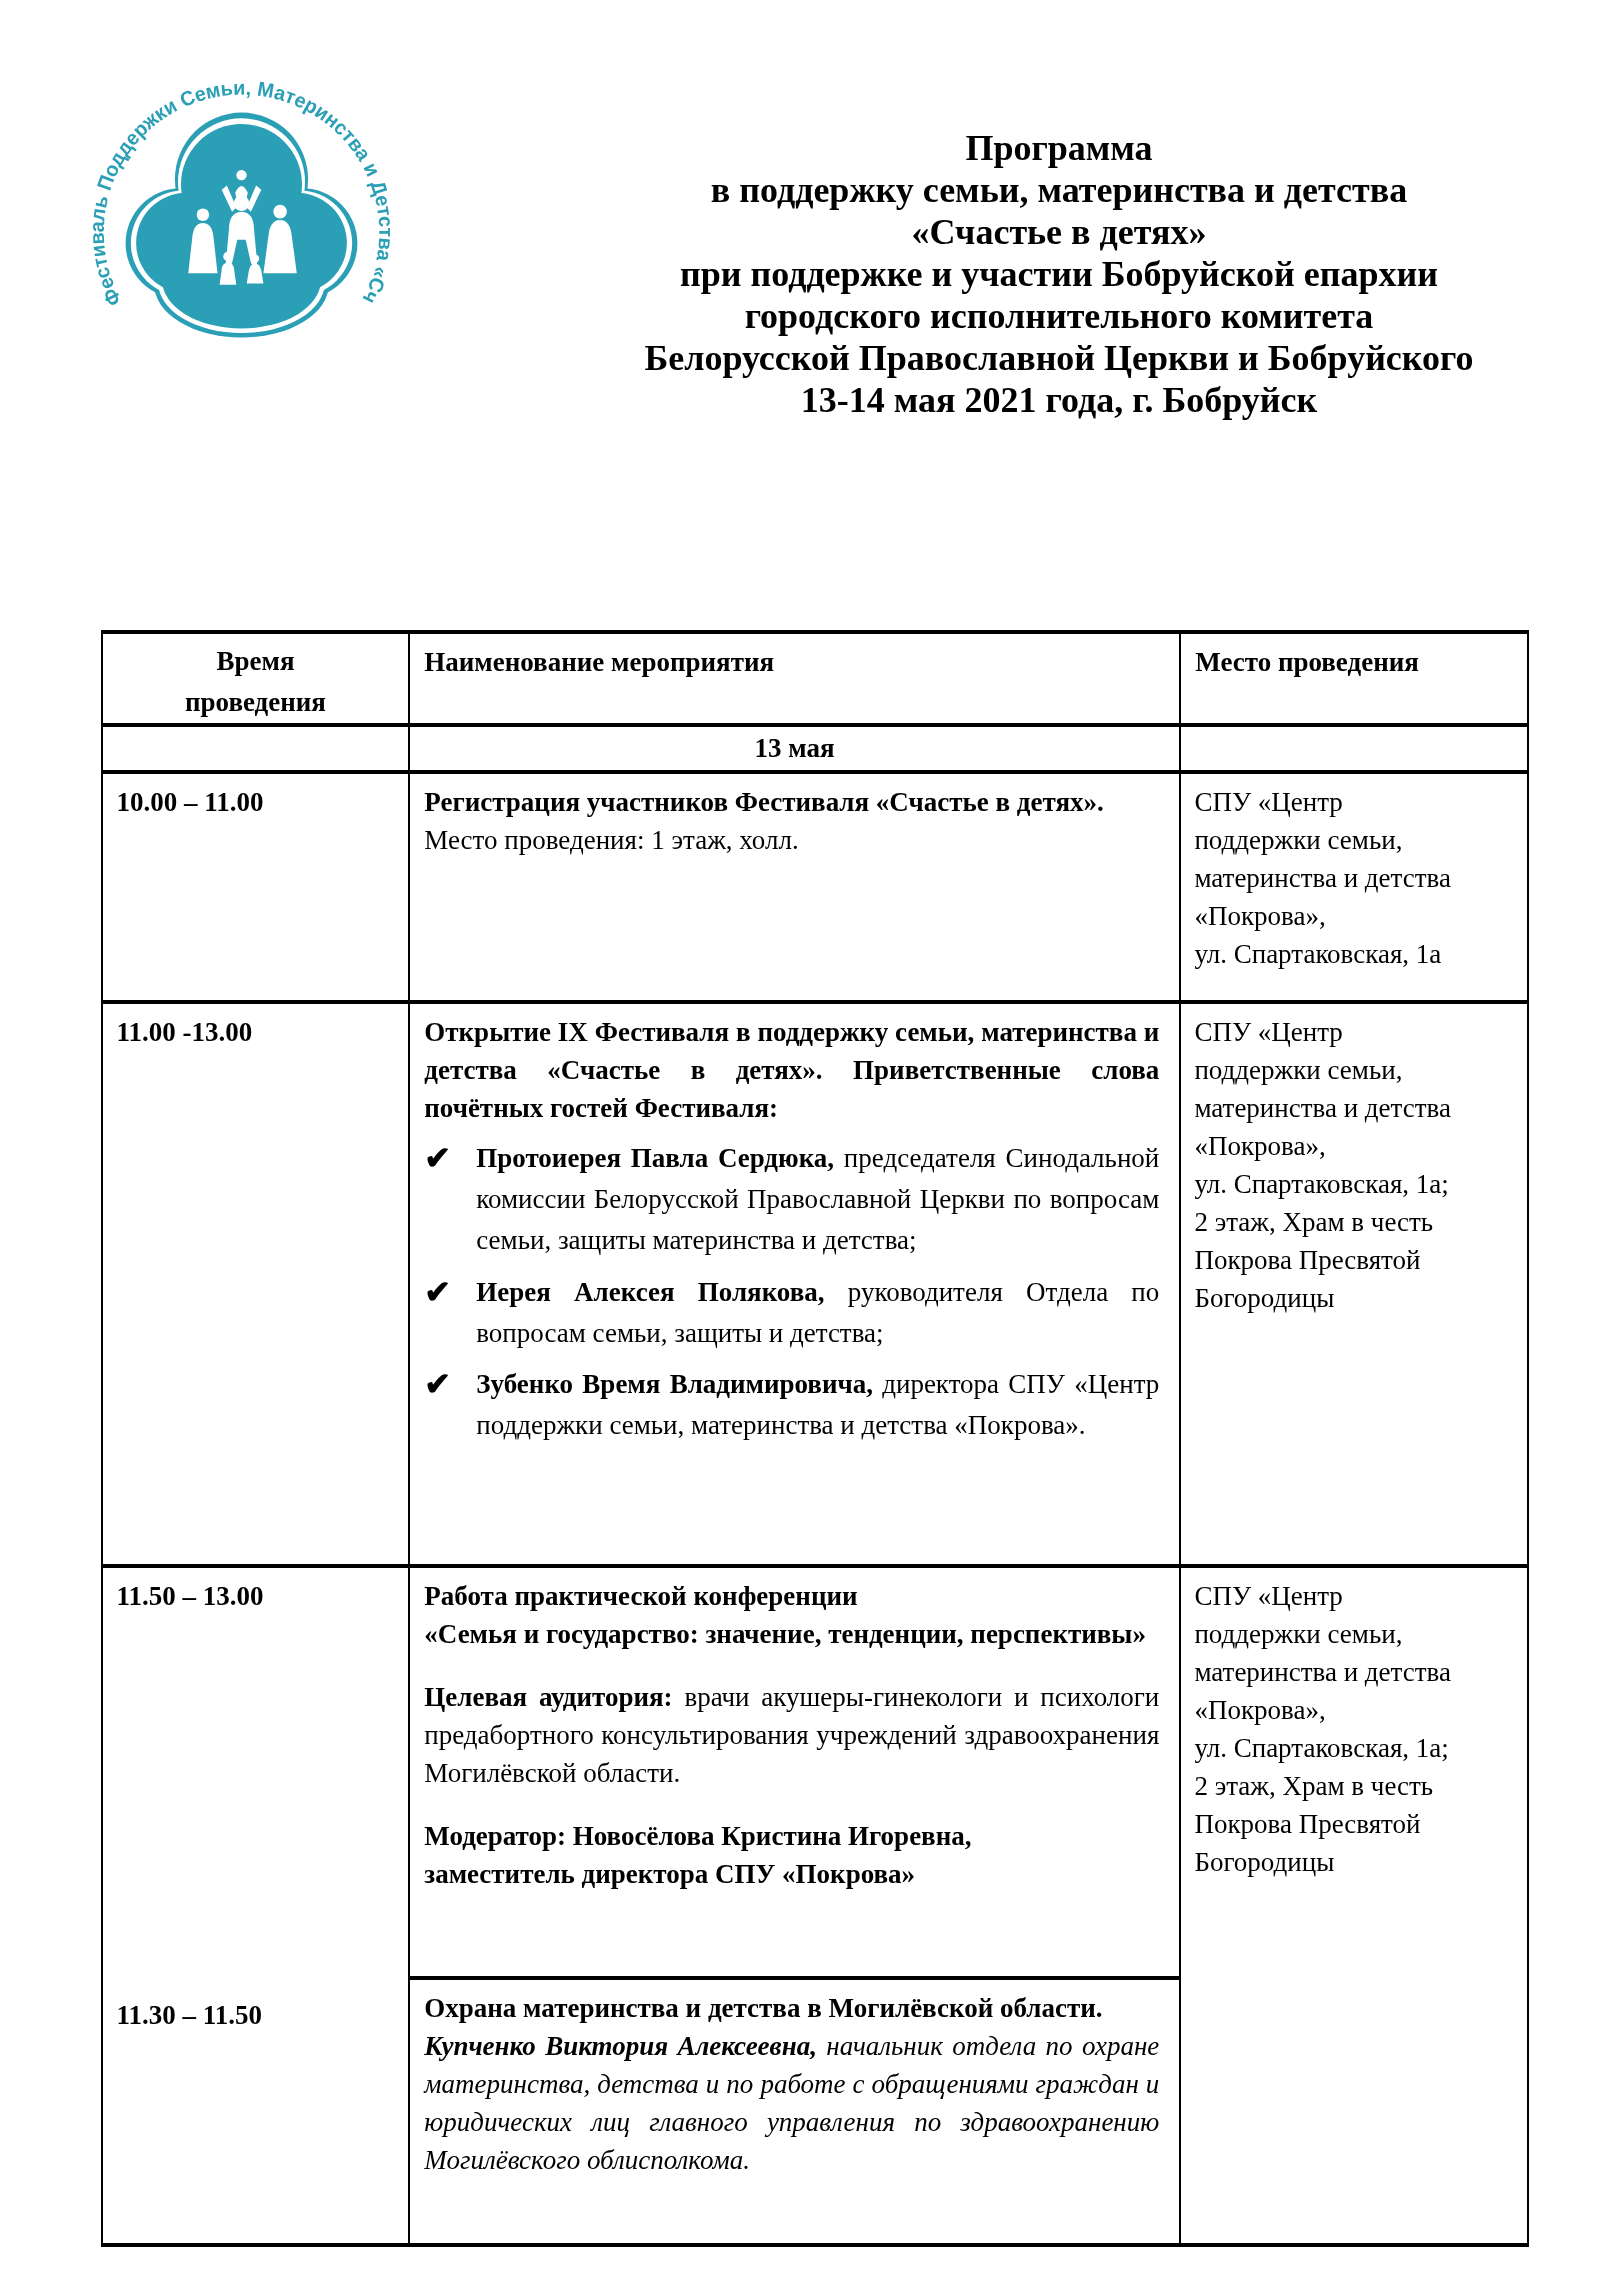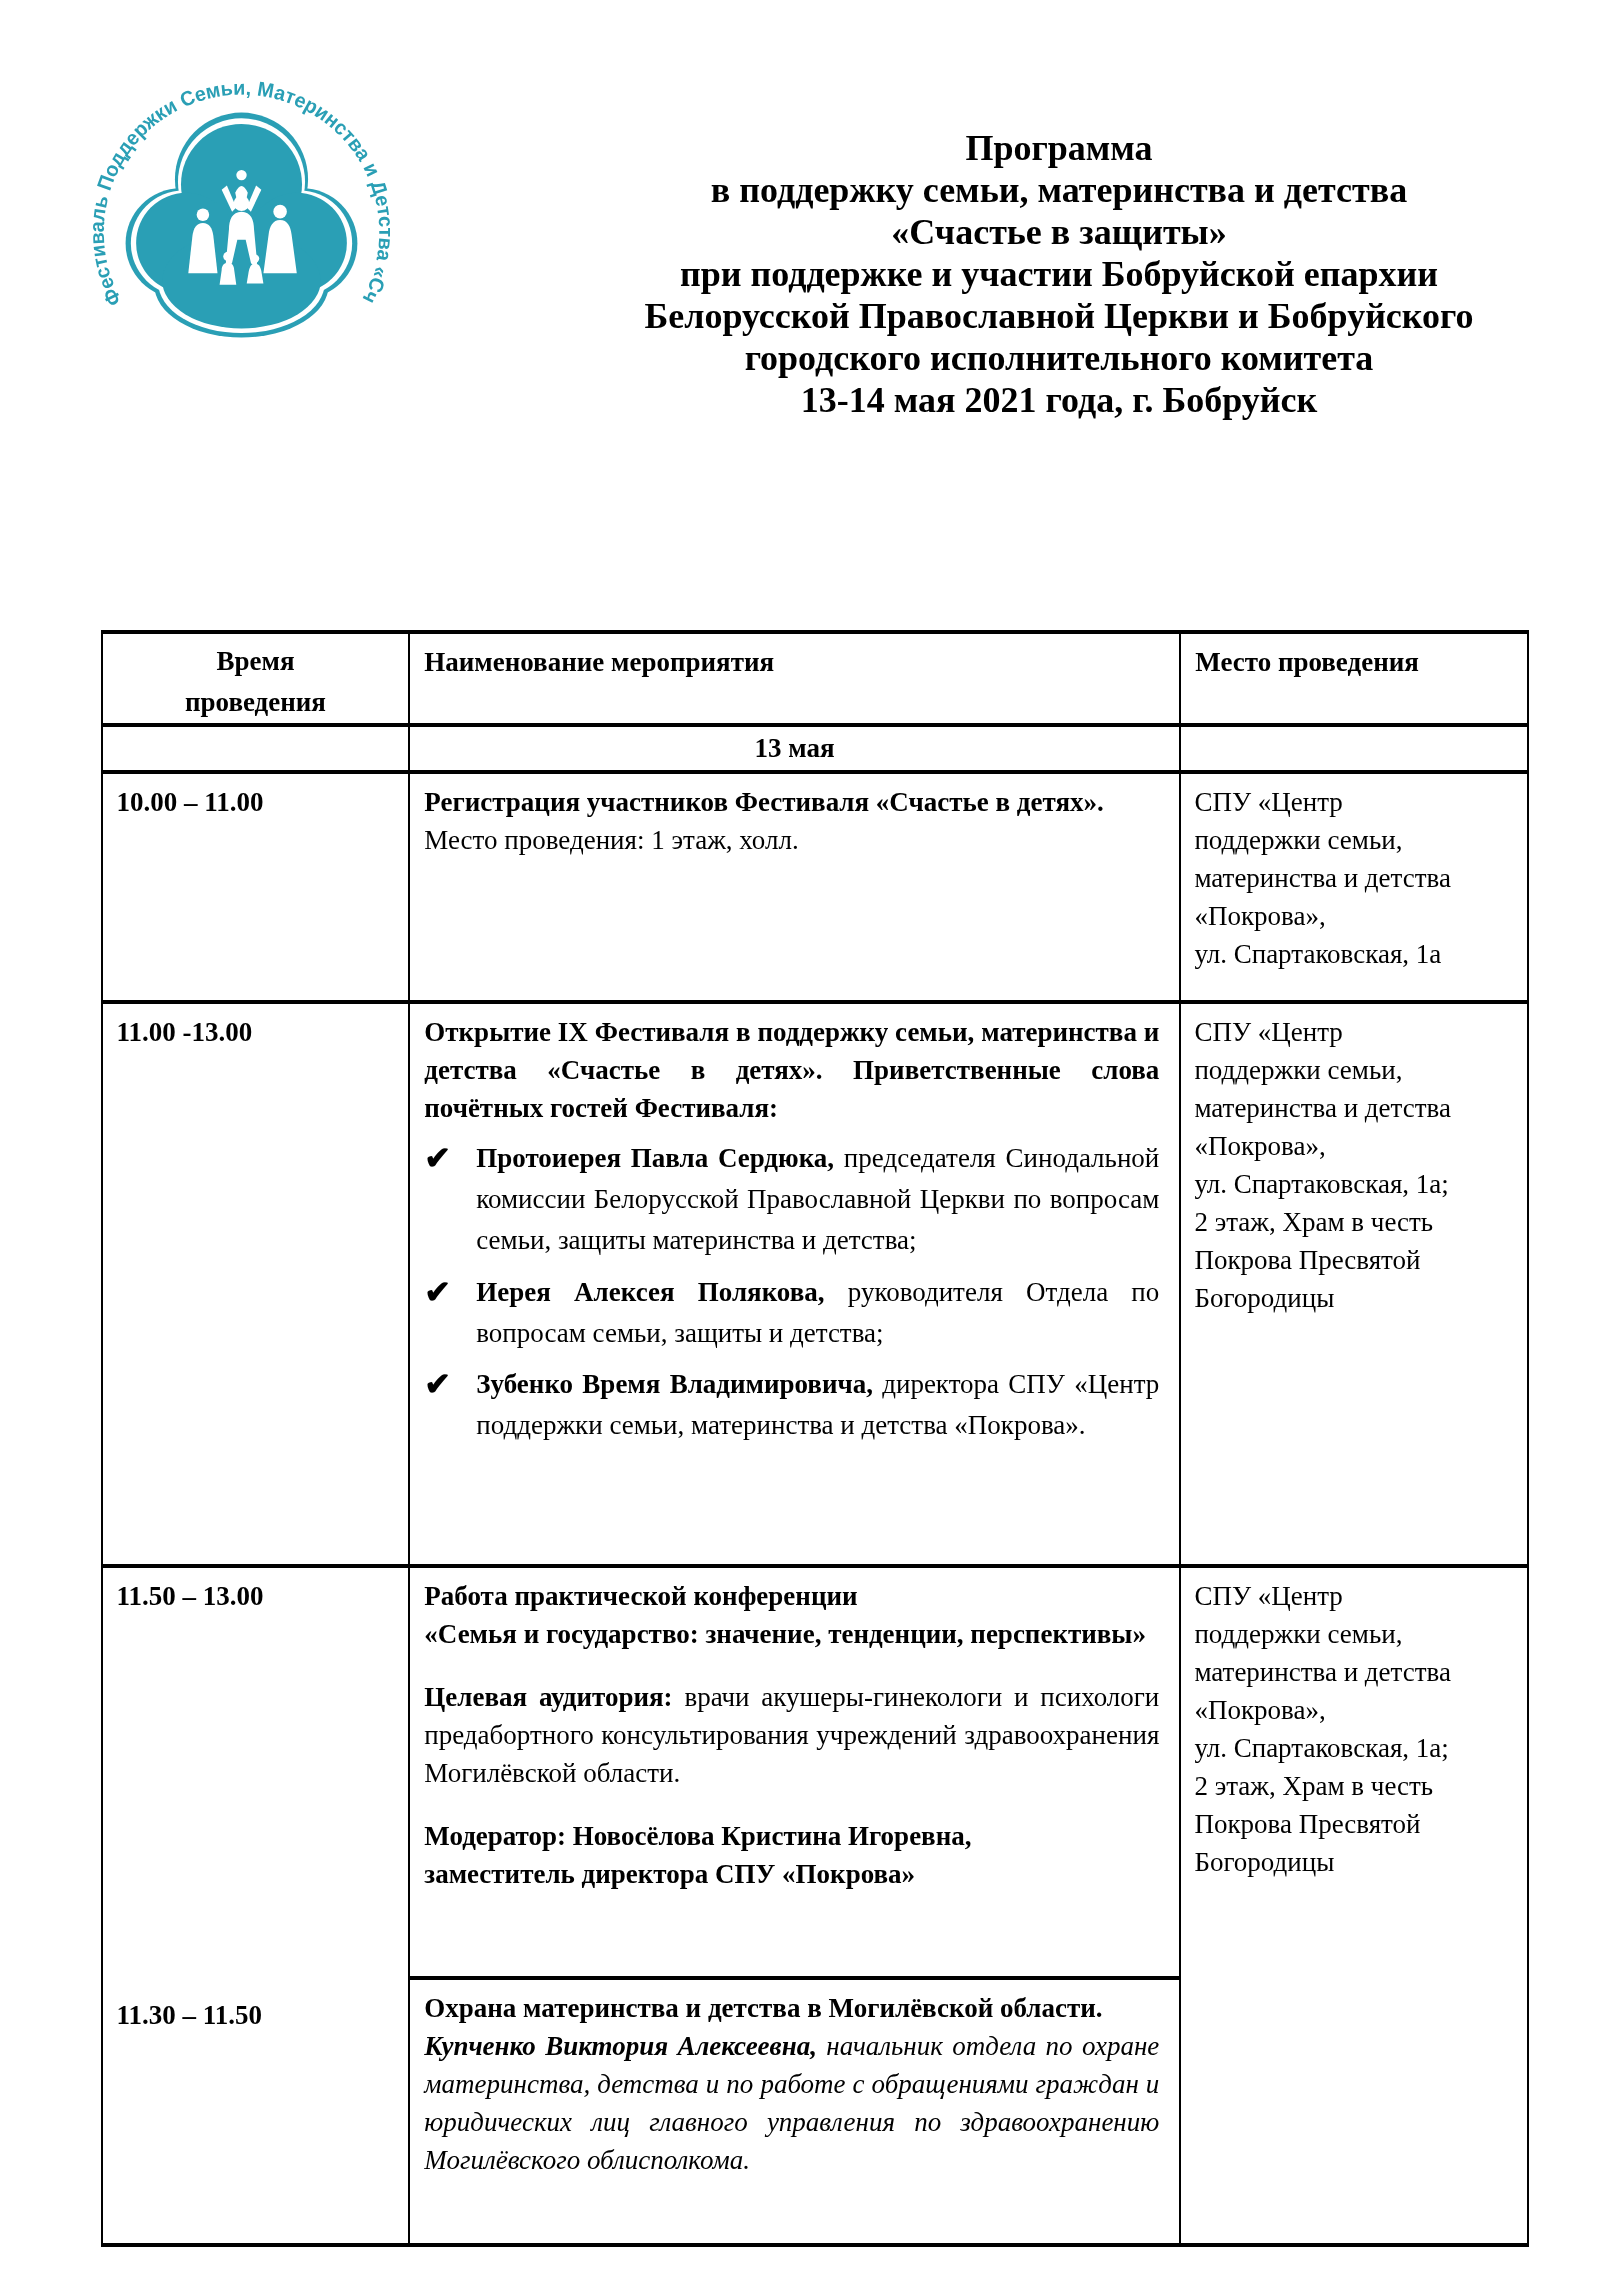--- a/index.html
+++ b/index.html
@@ -117,24 +117,24 @@
 
     <text font-family="Liberation Sans, sans-serif" font-weight="bold" font-size="19.5" fill="#2A9FB5">
       <textPath href="#ringPath" startOffset="0" textLength="688" lengthAdjust="spacingAndGlyphs" id="ring-text-path">Фестиваль Поддержки Семьи, Материнства и Детства «Счастье в детях»</textPath>
     </text>
   </svg>
 
   <div class="title-block">
 
   <div class="title-line">Программа</div>
       <div class="title-line">в поддержку семьи, материнства и детства</div>
-      <div class="title-line">«Счастье в защиты»</div>
+      <div class="title-line">«Счастье в детях»</div>
       <div class="title-line">при поддержке и участии Бобруйской епархии</div>
+      <div class="title-line">городского исполнительного комитета</div>
       <div class="title-line">Белорусской Православной Церкви и Бобруйского</div>
-      <div class="title-line">городского исполнительного комитета</div>
       <div class="title-line">13-14 мая 2021 года, г. Бобруйск</div>
     </div>
 
   <table class="schedule">
     <colgroup>
         <col class="c-time">
         <col class="c-event">
         <col class="c-place">
       </colgroup>
 

